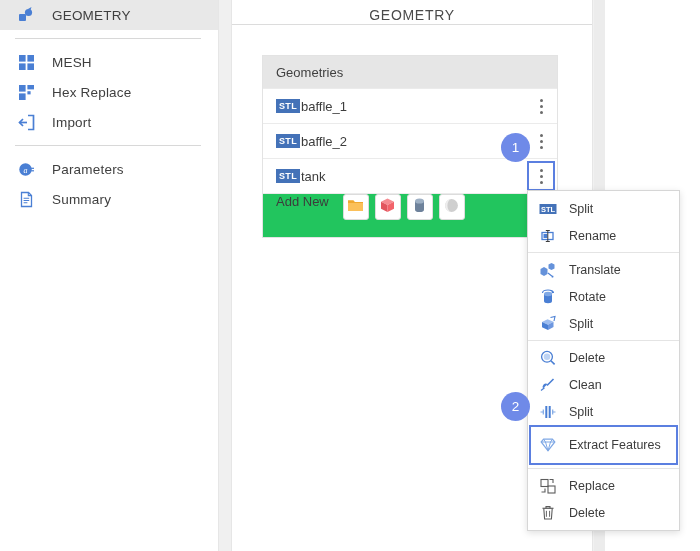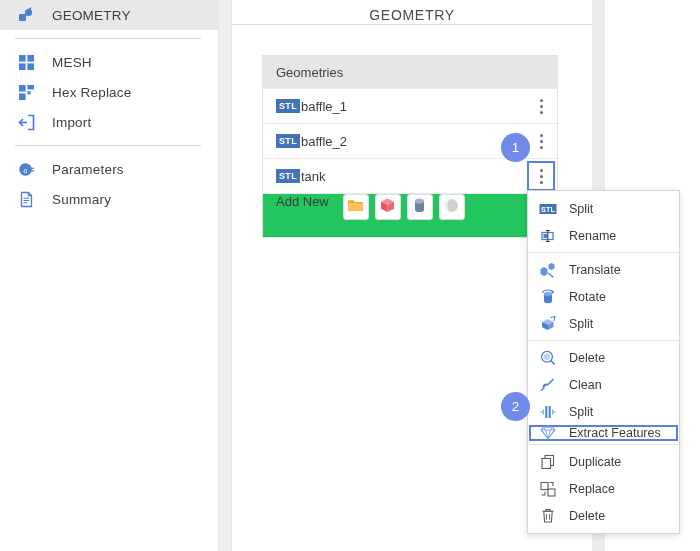--- a/index.html
+++ b/index.html
@@ -154,21 +154,21 @@
     font-size:12.5px;color:#3c3c3c;
     position:relative;
   }
   .mi .mico{
     width:18px;height:18px;flex:0 0 18px;
     display:flex;align-items:center;justify-content:center;
     margin-right:12px;
   }
   .mi.highlight{
     border:2px solid #5b7fe0;
-    height:16px;
+    height:40px;
     margin:0 1px;
     padding-left:8px;
   }
   .mi-sep{height:1px;background:#e4e4e4;margin:3px 0;}
 
   
   .step{
     position:absolute;
     width:29px;height:29px;border-radius:50%;
     background:#6f8ae8;
@@ -450,29 +450,20 @@
         <svg width="18" height="16" viewBox="0 0 18 16">
           <path d="M2.2 5 L4.6 2.2 H13.4 L15.8 5 L9 13.8 Z" fill="none" stroke="#7fa8e5" stroke-width="1.25"></path>
           <path d="M2.2 5 H15.8 M4.6 2.2 L6.5 5 L9 13.8 L11.5 5 L13.4 2.2" fill="none" stroke="#7fa8e5" stroke-width="1"></path>
         </svg>
       </span>
       <span>Extract Features</span>
     </div>
 
     <div class="mi-sep"></div>
 
-    <div class="mi">
-      <span class="mico">
-        <svg width="18" height="18" viewBox="0 0 18 18">
-          <rect x="6" y="2.5" width="8.5" height="10" fill="none" stroke="#5c5c5c" stroke-width="1.1"></rect>
-          <rect x="3" y="5.5" width="8.5" height="10" fill="#ffffff" stroke="#5c5c5c" stroke-width="1.1"></rect>
-        </svg>
-      </span>
-      <span>Duplicate</span>
-    </div>
 
     <div class="mi">
       <span class="mico">
         <svg width="18" height="18" viewBox="0 0 18 18">
           <rect x="2" y="2.5" width="7" height="7" fill="none" stroke="#5c5c5c" stroke-width="1.1"></rect>
           <rect x="9" y="9" width="7" height="7" fill="none" stroke="#5c5c5c" stroke-width="1.1"></rect>
           <path d="M10.5 2.5 h3.5 v3.5" fill="none" stroke="#5c5c5c" stroke-width="1.1"></path>
           <path d="M2.5 15 h3.5 v-3.5" fill="none" stroke="#5c5c5c" stroke-width="1.1"></path>
         </svg>
       </span>

